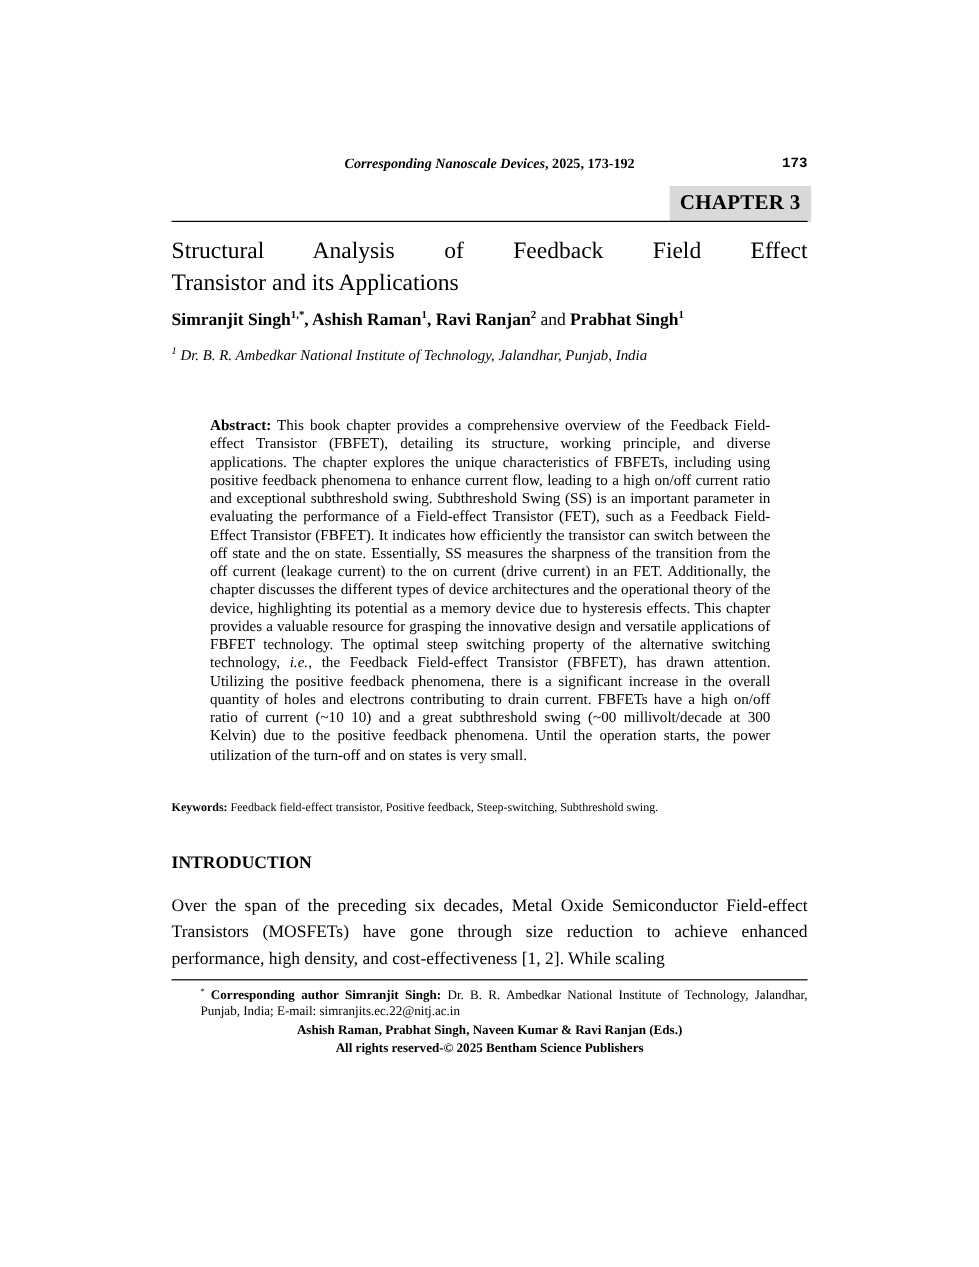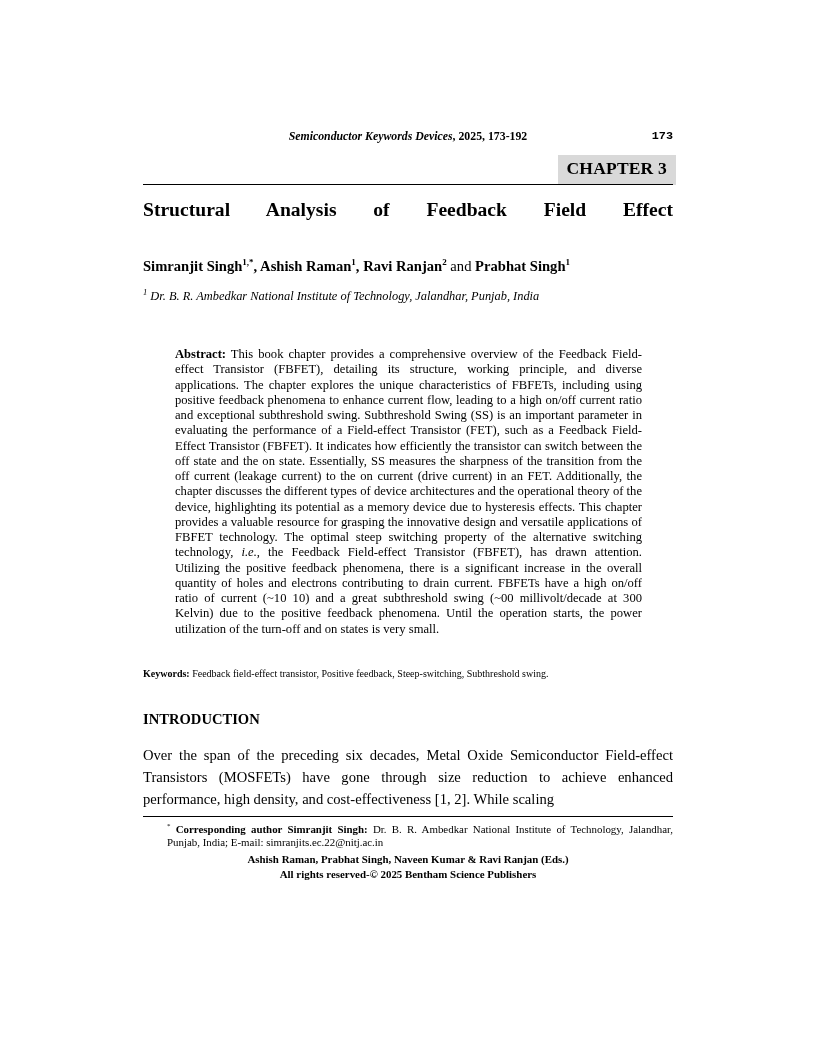--- a/index.html
+++ b/index.html
@@ -27,21 +27,21 @@
   .chapter-box {
     position: absolute; right: -3px; top: 2px;
     background: #d9d9d9;
     font-size: 17.5px; font-weight: bold;
     padding: 3px 9px 6px 9px;
     z-index: 1;
     letter-spacing: 0.2px;
   }
 
   
-  .chapter-title { position: absolute; top: 196px; left: 0; right: 0; font-size: 19.6px; font-weight: bold; line-height: 27px; }
+  .chapter-title { position: absolute; top: 196px; left: 0; right: 0; font-size: 19.6px; font-weight: normal; line-height: 27px; }
   .title-line-1 { text-align: justify; text-align-last: justify; }
   .title-line-2 { text-align: left; }
 
   
   .authors-line { position: absolute; top: 257px; left: 0; right: 0; font-size: 14.6px; font-weight: bold; }
   .authors-line sup { font-size: 9px; }
   .author-conjunction { font-weight: normal; }
 
   
   .affiliations { position: absolute; top: 281px; left: 0; right: 0; font-size: 12.4px; font-style: italic; line-height: 23.5px; }
@@ -72,31 +72,32 @@
   
   .publisher-footer { position: absolute; top: 852px; left: 0; right: 0; text-align: center; font-size: 10.9px; font-weight: bold; line-height: 14.5px; }
 </style>
 </head>
 <body>
 
 <div class="page">
   <div class="content">
 
     <div class="running-header">
-      <div class="journal-line"><span class="jt-italic">Semiconductor Keywords Devices</span><span>, 2025, 173-192</span></div>
+      <div class="journal-line"><span class="jt-italic">Corresponding Nanoscale Devices</span><span>, 2025, 173-192</span></div>
       <div class="page-number">173</div>
     </div>
 
     <div class="chapter-section">
       <div class="chapter-box">CHAPTER 3</div>
       <div class="chapter-rule"></div>
     </div>
 
     <div class="chapter-title">
       <div class="title-line-1">Structural Analysis of Feedback Field Effect</div>
+      <div class="title-line-2">Transistor and its Applications</div>
     </div>
 
     <div class="authors-line"><span>Simranjit Singh</span><sup>1,*</sup><span>, </span><span>Ashish Raman</span><sup>1</sup><span>, </span><span>Ravi Ranjan</span><sup>2</sup><span class="author-conjunction"> and </span><span>Prabhat Singh</span><sup>1</sup></div>
 
     <div class="affiliations">
       <div class="affiliation-line"><sup>1</sup><span> Dr. B. R. Ambedkar National Institute of Technology, Jalandhar, Punjab, India</span></div>
     </div>
 
     <div class="abstract-block"><span class="abstract-label">Abstract:</span><span> This book chapter provides a comprehensive overview of the Feedback Field-effect Transistor (FBFET), detailing its structure, working principle, and diverse applications. The chapter explores the unique characteristics of FBFETs, including using positive feedback phenomena to enhance current flow, leading to a high on/off current ratio and exceptional subthreshold swing. Subthreshold Swing (SS) is an important parameter in evaluating the performance of a Field-effect Transistor (FET), such as a Feedback Field-Effect Transistor (FBFET). It indicates how efficiently the transistor can switch between the off state and the on state. Essentially, SS measures the sharpness of the transition from the off current (leakage current) to the on current (drive current) in an FET. Additionally, the chapter discusses the different types of device architectures and the operational theory of the device, highlighting its potential as a memory device due to hysteresis effects. This chapter provides a valuable resource for grasping the innovative design and versatile applications of FBFET technology. The optimal steep switching property of the alternative switching technology, </span><span class="abstract-ie">i.e.</span><span>, the Feedback Field-effect Transistor (FBFET), has drawn attention. Utilizing the positive feedback phenomena, there is a significant increase in the overall quantity of holes and electrons contributing to drain current. FBFETs have a high on/off ratio of current (~10 10) and a great subthreshold swing (~00 millivolt/decade at 300 Kelvin) due to the positive feedback phenomena. Until the operation starts, the power utilization of the turn-off and on states is very small.</span></div>
 

